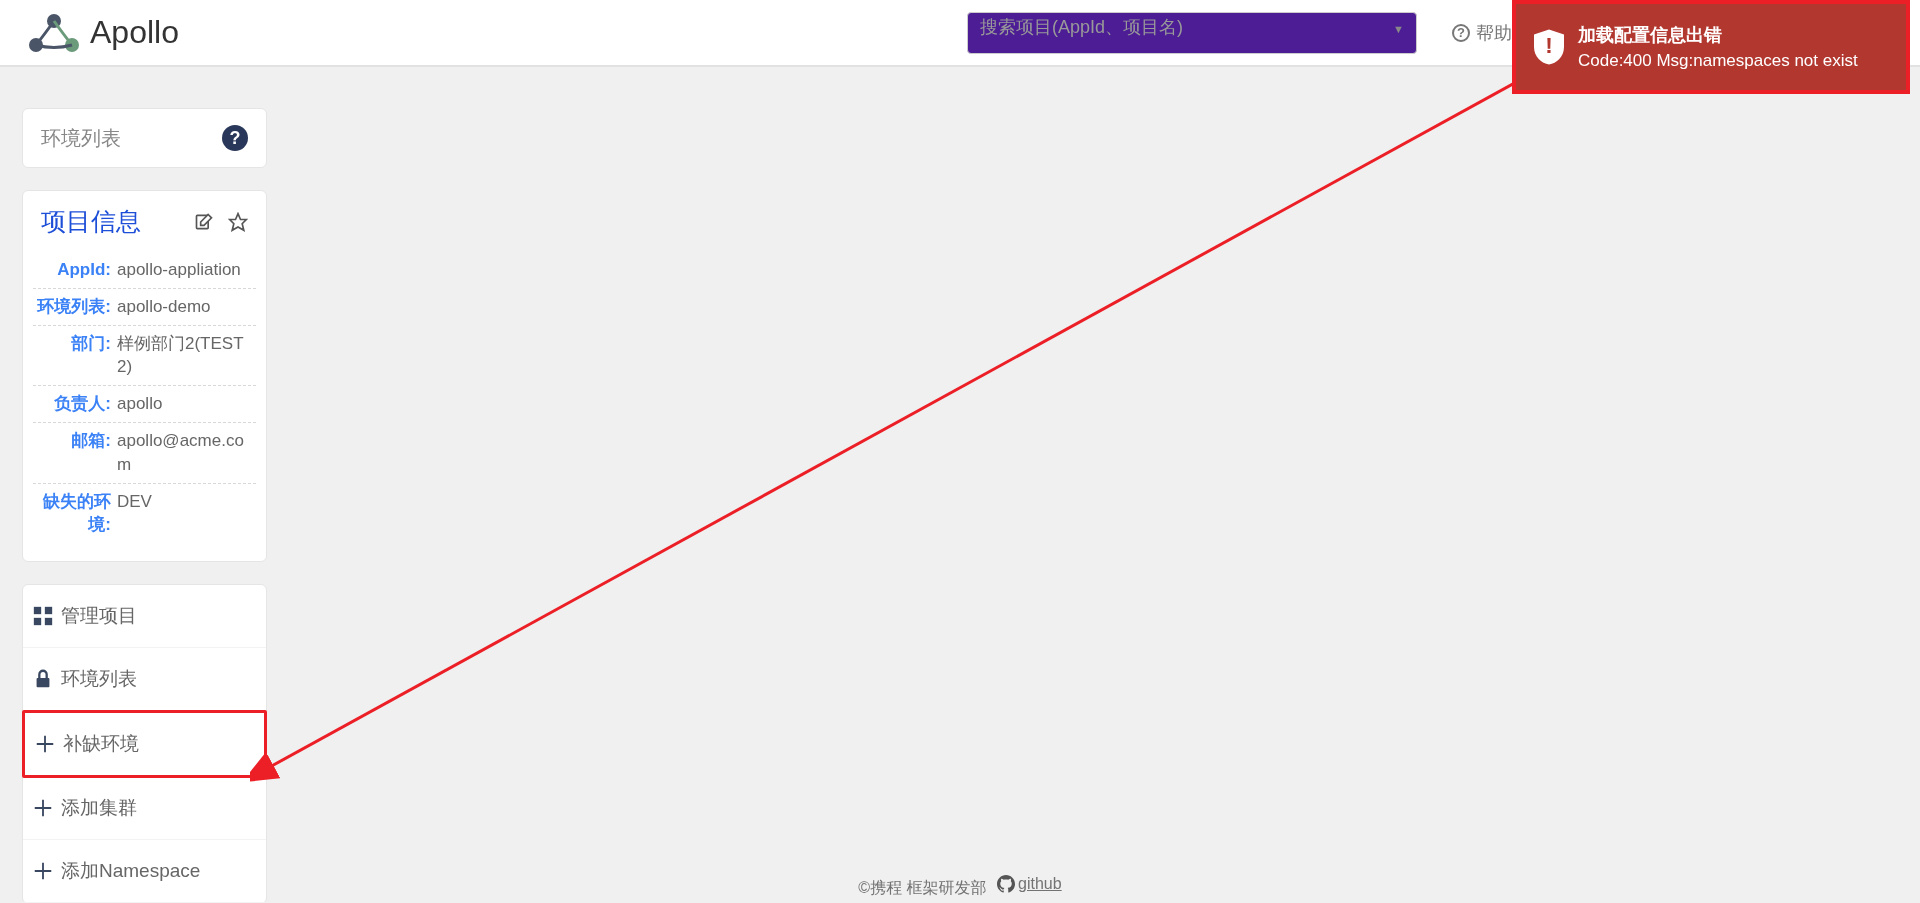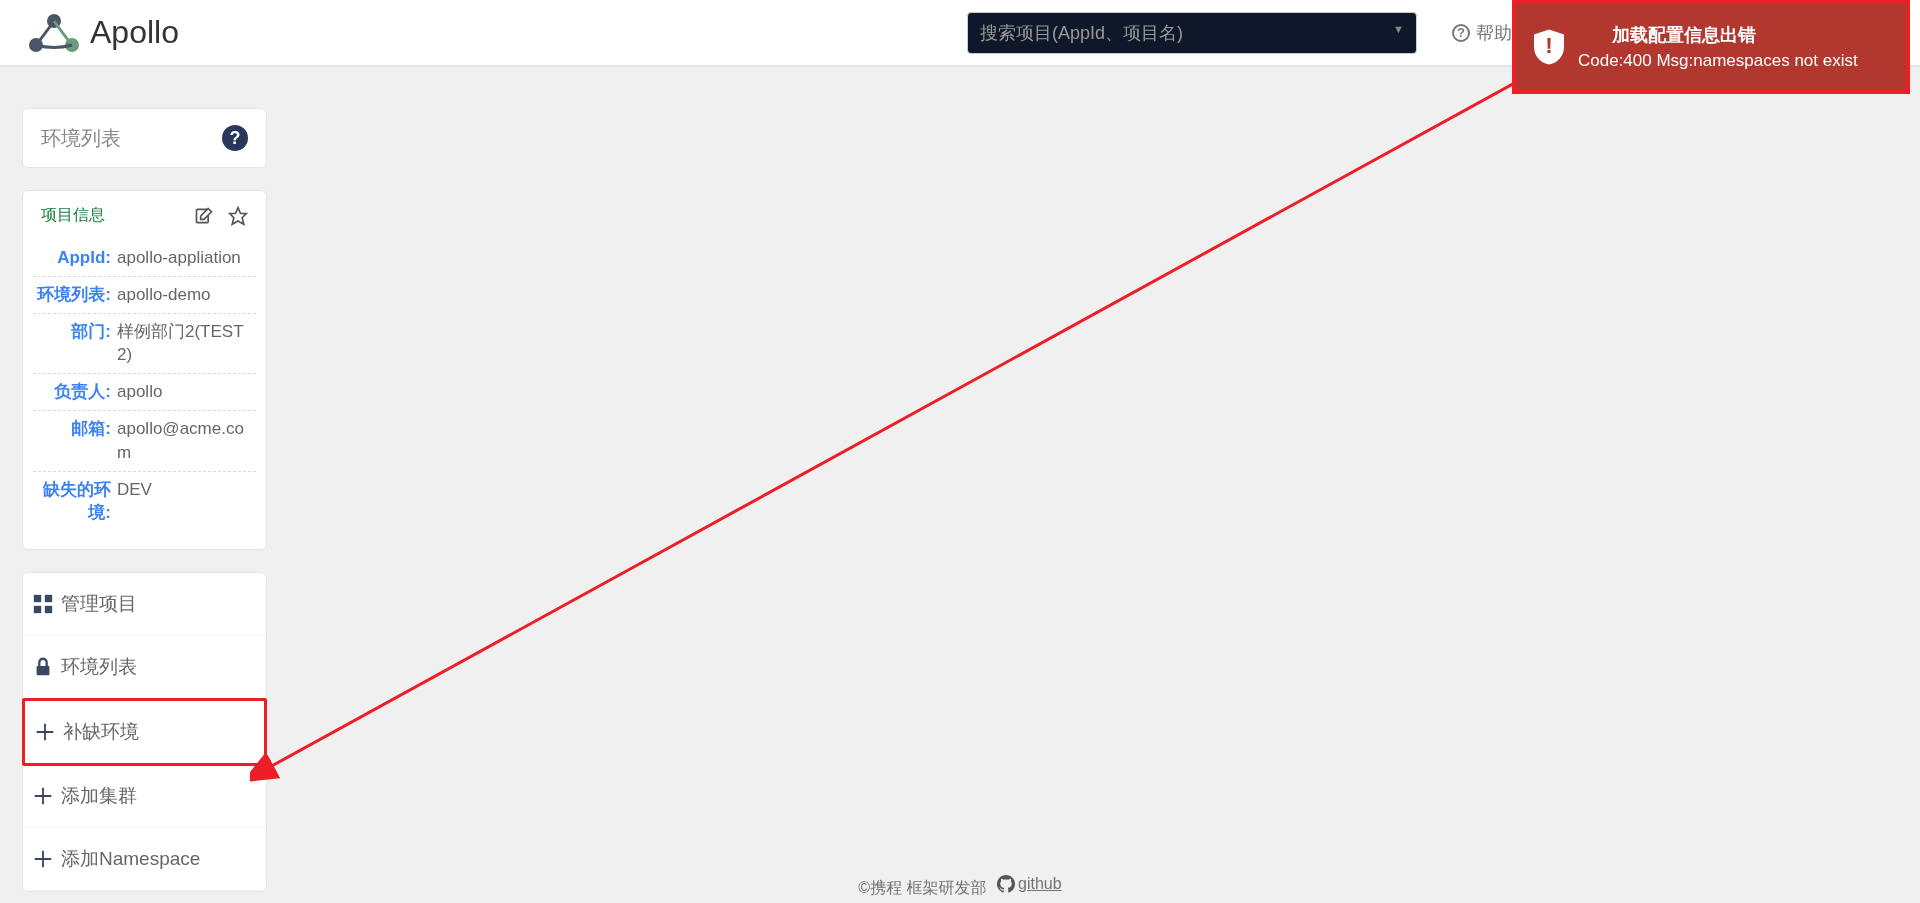--- a/index.html
+++ b/index.html
@@ -24,23 +24,23 @@
 .logo-area { display: flex; align-items: center; }
 .logo-svg { width: 60px; height: 48px; }
 .logo-text { font-size: 32px; font-weight: 300; color: #333; margin-left: 6px; }
 .search-dropdown {
   position: absolute;
   left: 967px;
   width: 450px;
   height: 42px;
   border: 1px solid #ccc;
   border-radius: 4px;
-  background: #0f172a;
-  display: flex;
-  align-items: center;
+  background: #4c1d95;
+  display: flex;
+  align-items: flex-end;
   padding: 14px 12px;
   color: #999;
   font-size: 18px;
 }
 .search-dropdown .caret {
   position: absolute;
   right: 12px;
   top: 10px;
   font-size: 11px;
   color: #888;
@@ -97,21 +97,21 @@
   justify-content: center;
   font-weight: bold;
   font-size: 18px;
 }
 .proj-head {
   display: flex;
   align-items: center;
   justify-content: space-between;
   padding: 14px 18px 10px 18px;
 }
-.proj-head .title { color: #15803d; font-size: 16px; }
+.proj-head .title { color: #1d4ed8; font-size: 25px; }
 .proj-head .icons { display: flex; gap: 14px; color: #555; font-size: 20px; }
 .edit-icon, .star-icon { cursor: pointer; }
 .info-tbl { padding: 4px 10px 18px 10px; }
 .info-row { display: flex; border-bottom: 1px dashed #d8d8d8; padding: 6px 0; }
 .info-row:last-child { border-bottom: none; }
 .info-label { width: 84px; text-align: right; color: #3b82f6; font-size: 17px; font-weight: bold; padding-right: 6px; flex-shrink: 0; line-height: 1.4; }
 .info-value { color: #666; font-size: 17px; word-break: break-all; line-height: 1.4; }
 
 .action-list { padding: 0; }
 .action-item {
@@ -153,21 +153,21 @@
   display: flex;
   align-items: center;
   padding: 14px 18px;
   font-size: 18px;
 }
 .toast .shield {
   width: 30px; height: 36px;
   margin-right: 14px;
   color: #fff;
 }
-.toast .msg .err-title { font-weight: bold; margin-bottom: 4px; margin-left: 34px; }
+.toast .msg .err-title { font-weight: bold; margin-bottom: 4px; }
 .toast .msg .err-body { font-size: 17px; }
 
 .arrow-svg {
   position: absolute;
   top: 50px;
   left: 250px;
   pointer-events: none;
 }
 </style>
 </head>

